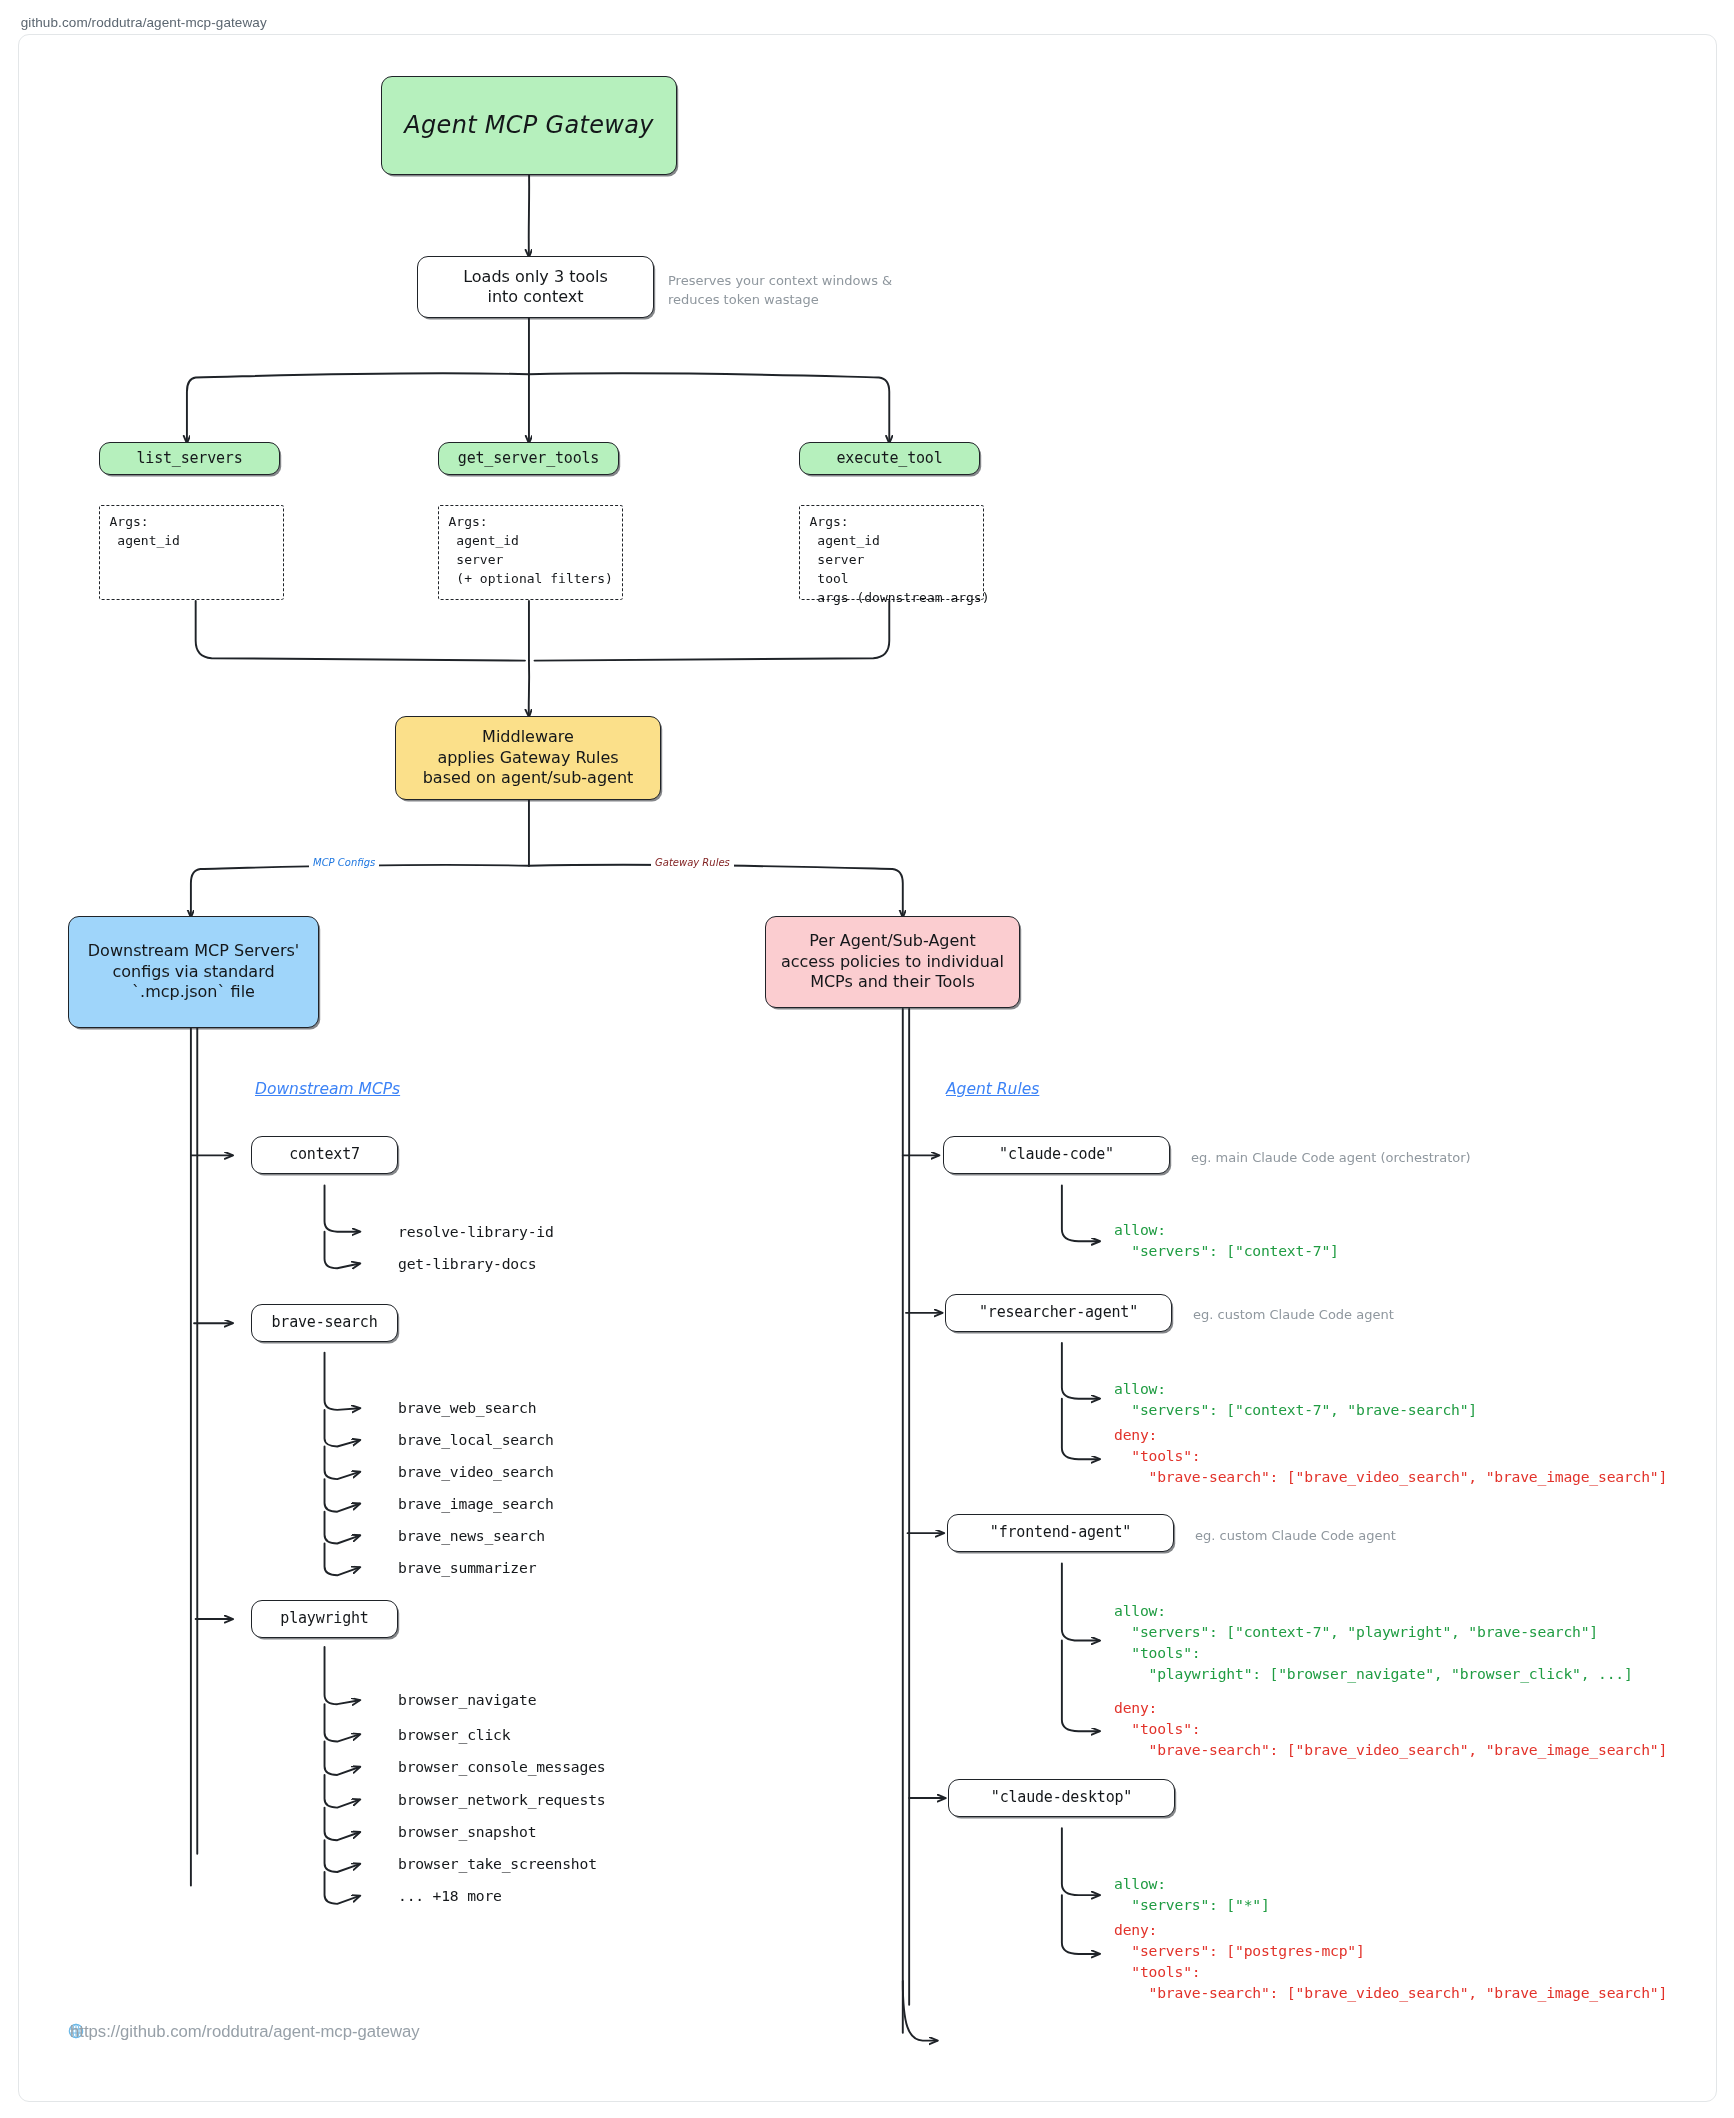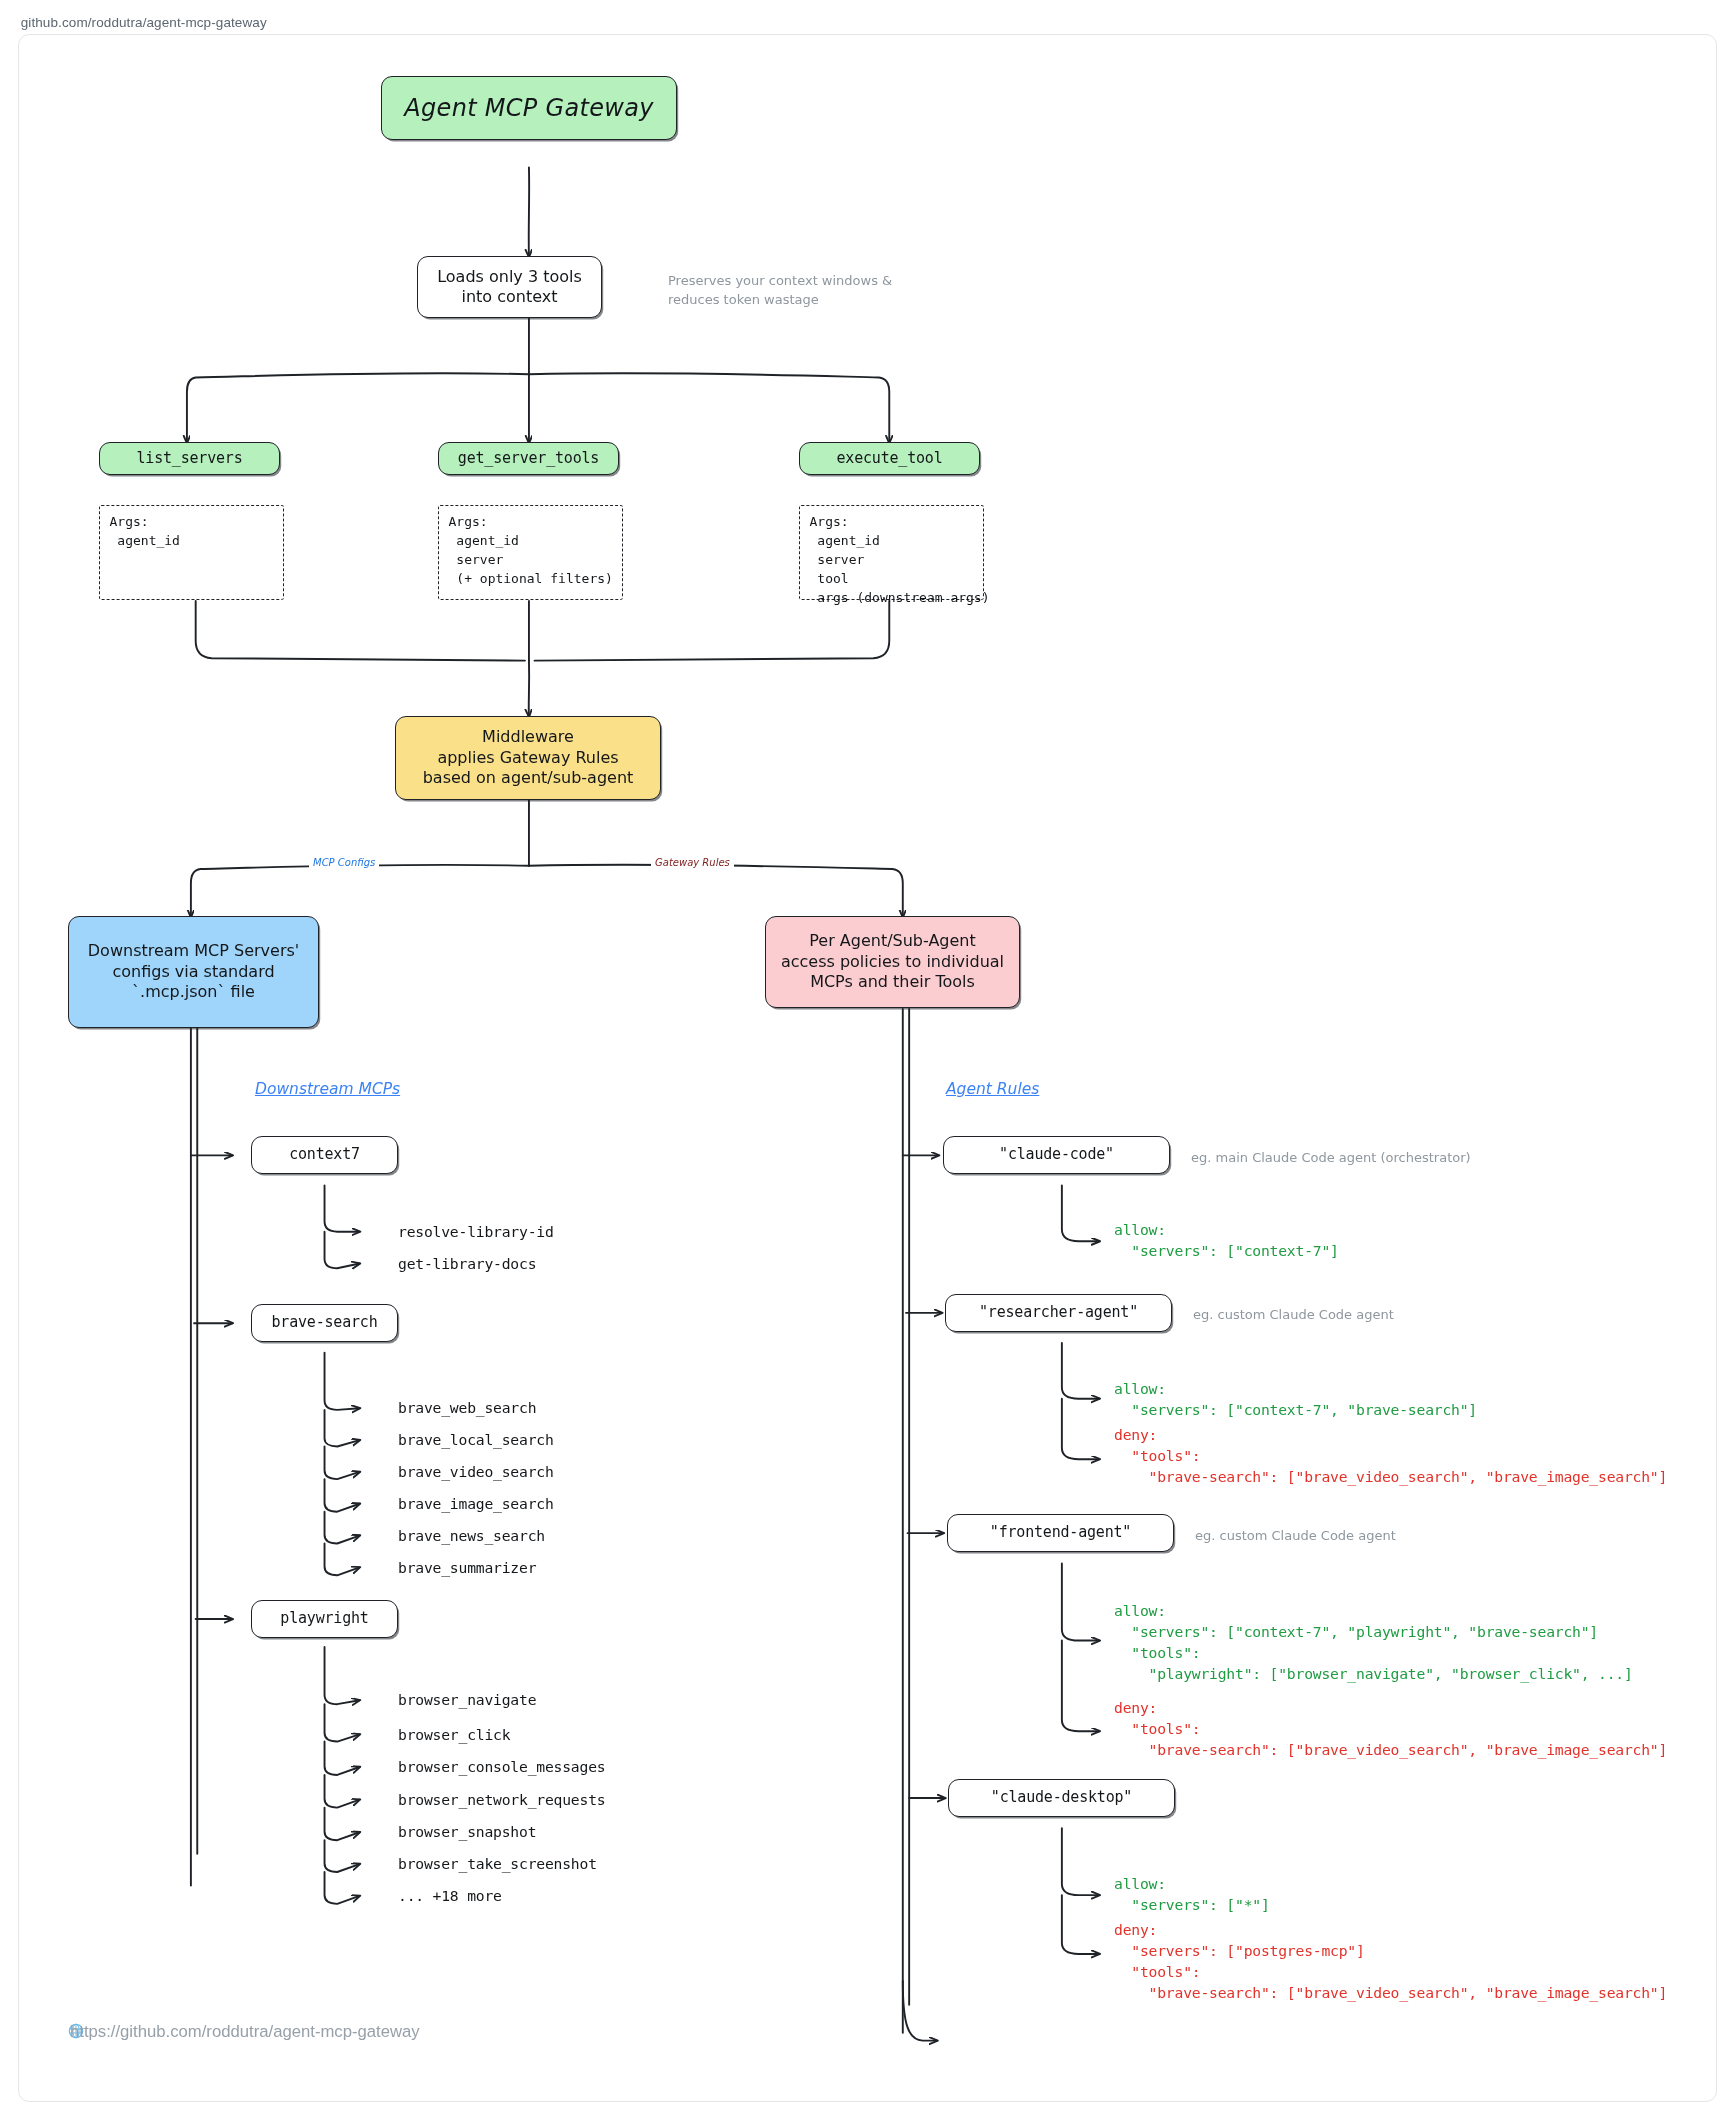--- a/index.html
+++ b/index.html
@@ -217,25 +217,25 @@
       <path d="M1335,1758 L1335,1820 C1335,1830 1344,1834 1356,1834 L1382,1834" marker-end="url(#ah2)"></path>
 
       <path d="M1335,1965 L1335,2048 C1335,2058 1344,2062 1356,2062 L1382,2062" marker-end="url(#ah2)"></path>
       <path d="M1335,2062 L1335,2162 C1335,2172 1344,2176 1356,2176 L1382,2176" marker-end="url(#ah2)"></path>
 
       <path d="M1335,2298 L1335,2368 C1335,2378 1344,2382 1356,2382 L1382,2382" marker-end="url(#ah2)"></path>
       <path d="M1335,2382 L1335,2442 C1335,2452 1344,2456 1356,2456 L1382,2456" marker-end="url(#ah2)"></path>
     </g>
   </svg>
 
-  <div class="node n-green node-title" style="left:381px; top:76px; width:296px; height:64px;">
+  <div class="node n-green node-title" style="left:381px; top:76px; width:296px; height:99px;">
     <span class="lbl">Agent MCP Gateway</span>
   </div>
 
-  <div class="node node-body" style="left:417px; top:256px; width:185px; height:62px;">
+  <div class="node node-body" style="left:417px; top:256px; width:237px; height:62px;">
     <span class="lbl">Loads only 3 tools
 into context</span>
   </div>
 
   <div class="note" style="left:668px; top:272px; width:263px;">Preserves your context windows &amp;
 reduces token wastage</div>
 
   <div class="node n-green node-mono" style="left:99px; top:442px; width:181px; height:33px;">
     <span class="lbl">list_servers</span>
   </div>

